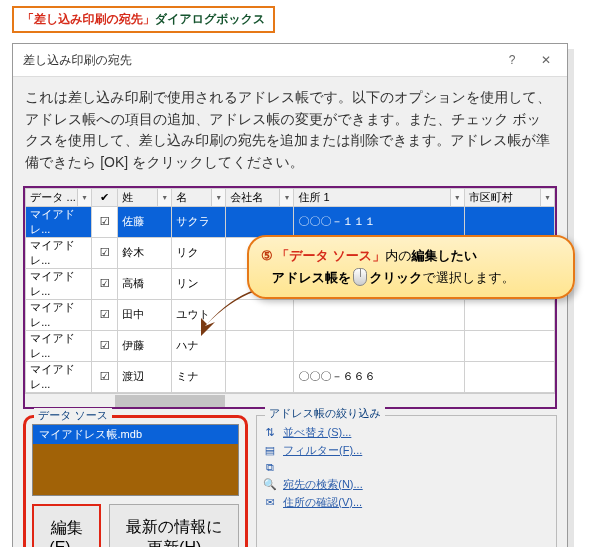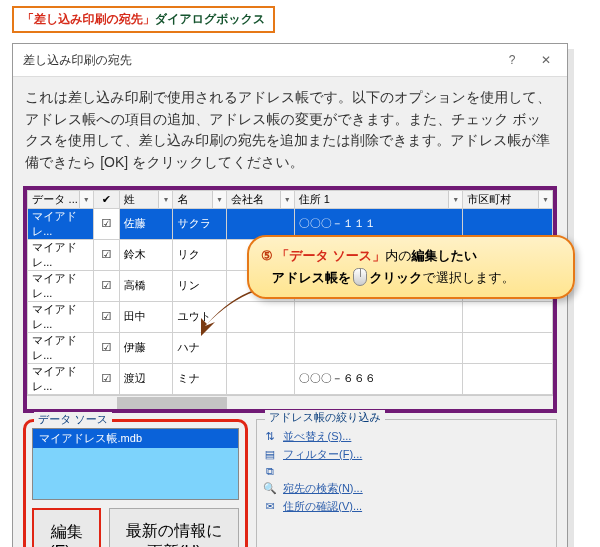--- a/index.html
+++ b/index.html
@@ -8,36 +8,36 @@
     .top-label { display: inline-block; border: 2px solid #e67817; margin: 6px 12px; padding: 3px 8px; background: #fff; }
     .top-label .red { color: #d62b1a; font-weight: bold; }
     .top-label .black { color: #14532d; font-weight: bold; }
     
     .dialog { position: relative; margin: 4px 16px 8px 12px; background: #f0f0f0; border: 1px solid #999; box-shadow: 6px 6px 0 rgba(0,0,0,0.1); width: 556px; }
     .titlebar { background: #fff; display: flex; align-items: center; padding: 5px 4px 5px 10px; border-bottom: 1px solid #ddd; }
     .titlebar .title { color: #333; font-size: 12px; flex: 1; }
     .titlebar .tbtn { width: 34px; height: 22px; display: flex; align-items: center; justify-content: center; color: #666; }
     .desc { padding: 10px 12px; color: #333; line-height: 1.55; font-size: 14px; }
     
-    .grid { margin: 2px 10px 0 10px; background: #fff; border: 4px solid #701a75; }
+    .grid { margin: 2px 10px 0 10px; background: #fff; border: 2px solid #701a75; }
     .grid table { border-collapse: collapse; width: 100%; font-size: 11px; }
     .grid th, .grid td { border: 1px solid #d0d0d0; padding: 0 4px; height: 18px; text-align: left; }
     .grid th { background: #f0f0f0; font-weight: normal; white-space: nowrap; position: relative; }
     .grid .ddarrow { position: absolute; right: 0; top: 0; width: 14px; height: 100%; border-left: 1px solid #ccc; background: #f8f8f8; display: flex; align-items: center; justify-content: center; font-size: 8px; color: #666; }
     .grid .chkcell { text-align: center; width: 26px; }
     .grid tr.selected td { background: #0a62d9; color: #fff; }
     .grid tr.selected td.chkcell { background: #fff; color:#000;}
     .scrollbar-h { height: 14px; background: #f0f0f0; position: relative; margin: 0; border-top:1px solid #ccc;}
     .scrollbar-h .thumb { position: absolute; left: 90px; top:1px; width: 110px; height: 12px; background: #c4c4c4; }
     
     .bottom-panels { display: flex; margin: 6px 10px 0 10px; gap: 8px; }
     .fieldset { border: 1px solid #bbb; padding: 6px; position: relative; }
     .fieldset.ds { border: 3px solid #e02514; border-radius: 10px; width: 225px; }
     .fieldset .legend { position: absolute; top: -10px; left: 8px; background: #f0f0f0; padding: 0 4px; color: #0a3e7c; font-size: 11px; }
-    .ds-list { background: #7dd3fc; border: 1px solid #888; height: 72px; overflow: hidden; }
+    .ds-list { background: #a16207; border: 1px solid #888; height: 72px; overflow: hidden; }
     .ds-list .sel { background: #0a62d9; color: #fff; padding: 2px 6px; font-size: 11px; }
     .ds-btns { margin-top: 8px; display: flex; gap: 8px; }
     .btn { background: #e9e9e9; border: 1px solid #aaa; padding: 12px 8px; font-size: 16px; }
     .btn.edit { border: 2px solid #e02514; }
     
     .refine { flex: 1; }
     .refine .row { margin: 3px 0; display: flex; align-items: center; gap: 6px; }
     .refine .row .ic { width: 14px; display: inline-flex; justify-content: center; color: #2a5caa; font-size: 11px; }
     .refine .row a { color: #2a5caa; text-decoration: underline; font-size: 11px; }
     

